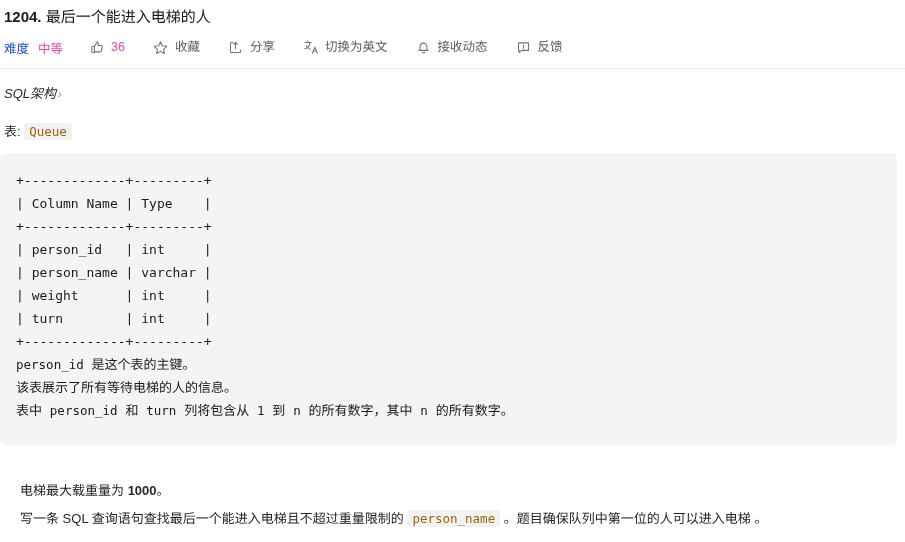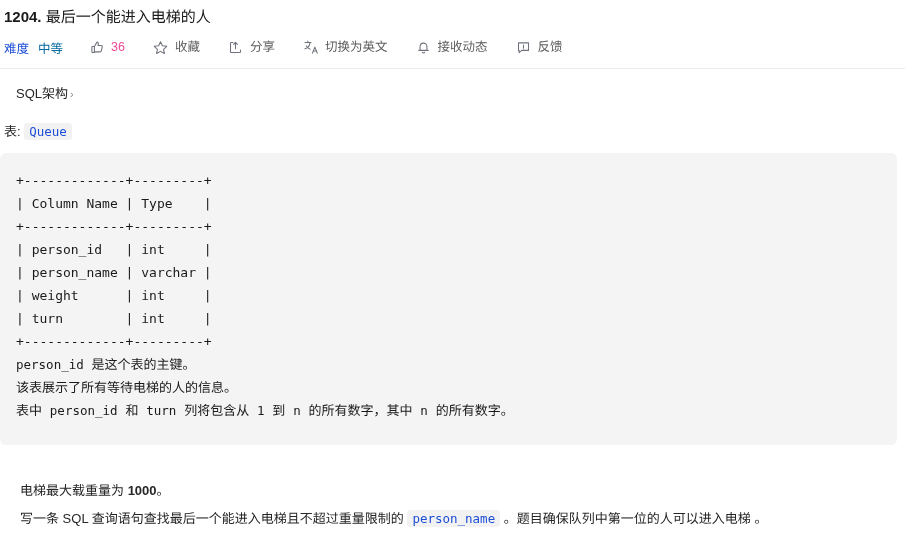--- a/index.html
+++ b/index.html
@@ -47,54 +47,55 @@
     align-items: center;
     justify-content: center;
     width: 16px; height: 16px;
     margin-right: 6px;
     flex: none;
   }
   .meta-item .ic svg { display:block; }
   .meta-label { color:#5c5c5c; }
   .diff-group { margin-right: 26px; display:flex; align-items:center; }
   .diff-key { color:#1d4ed8; margin-right: 9px; }
-  .diff-val { color: #0369a1; font-family: Liberation Serif, serif; }
+  .diff-val { color: #ec4899; font-family: Liberation Serif, serif; }
   .like-count { color:#ec4899; }
 
   
   .divider {
     position:absolute;
     left: 0; right: 0;
     top: 68px;
     height: 1px;
     background: #ebebeb;
   }
 
   
   .schema-link {
     position:absolute;
-    top: 84px; left: 16px;
+    top: 84px; left: 4px;
     font-size: 13px;
     color: #262626;
     cursor: pointer;
     line-height: 20px;
+    font-style: italic;
   }
   .schema-link .chev { color:#8a8a8a; font-size: 11px; margin-left: 2px; }
 
   .table-line {
     position:absolute;
     top: 122px; left: 4px;
     font-size: 13px;
     color: #262626;
     line-height: 20px;
   }
   code.inline {
     font-family: "DejaVu Sans Mono", "Liberation Mono", monospace;
     background: #f2f2f2;
-    color: #1d4ed8;
+    color: #a16207;
     border-radius: 3px;
     padding: 1px 5px;
     font-size: 12.5px;
     margin-top: 30px;
   }
 
   
   .codeblock {
     position:absolute;
     top: 153px; left: 0px;

